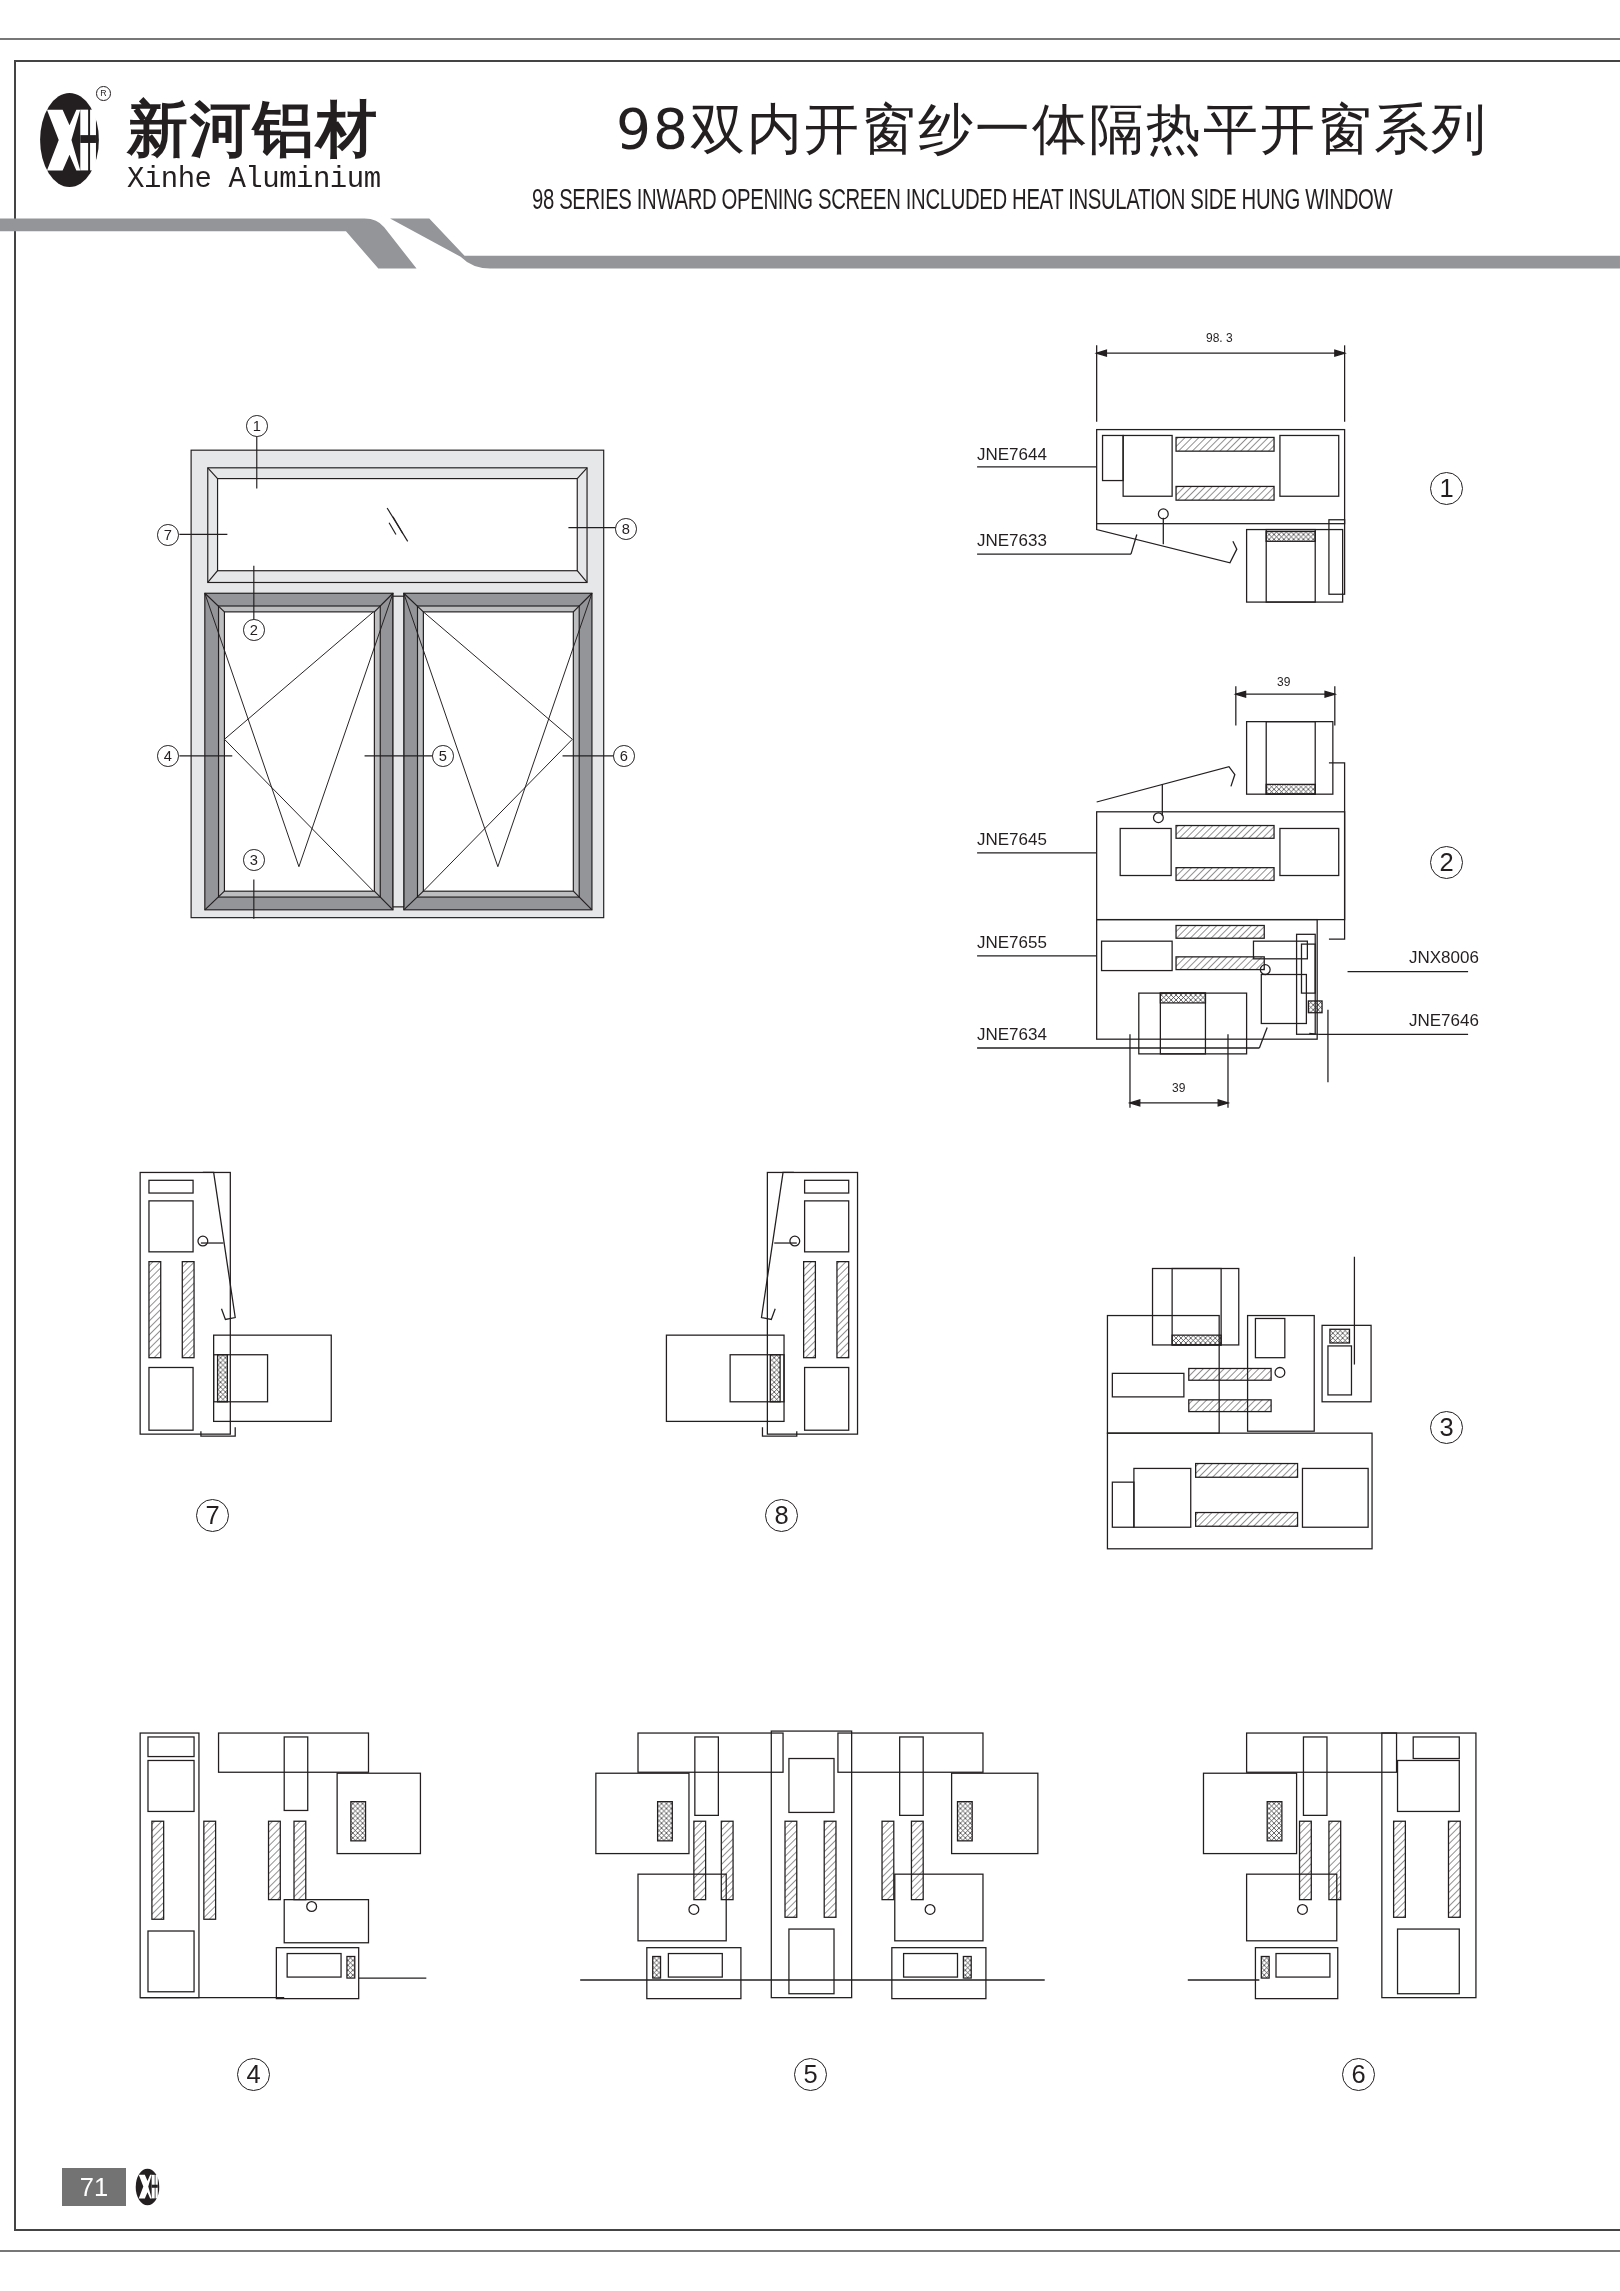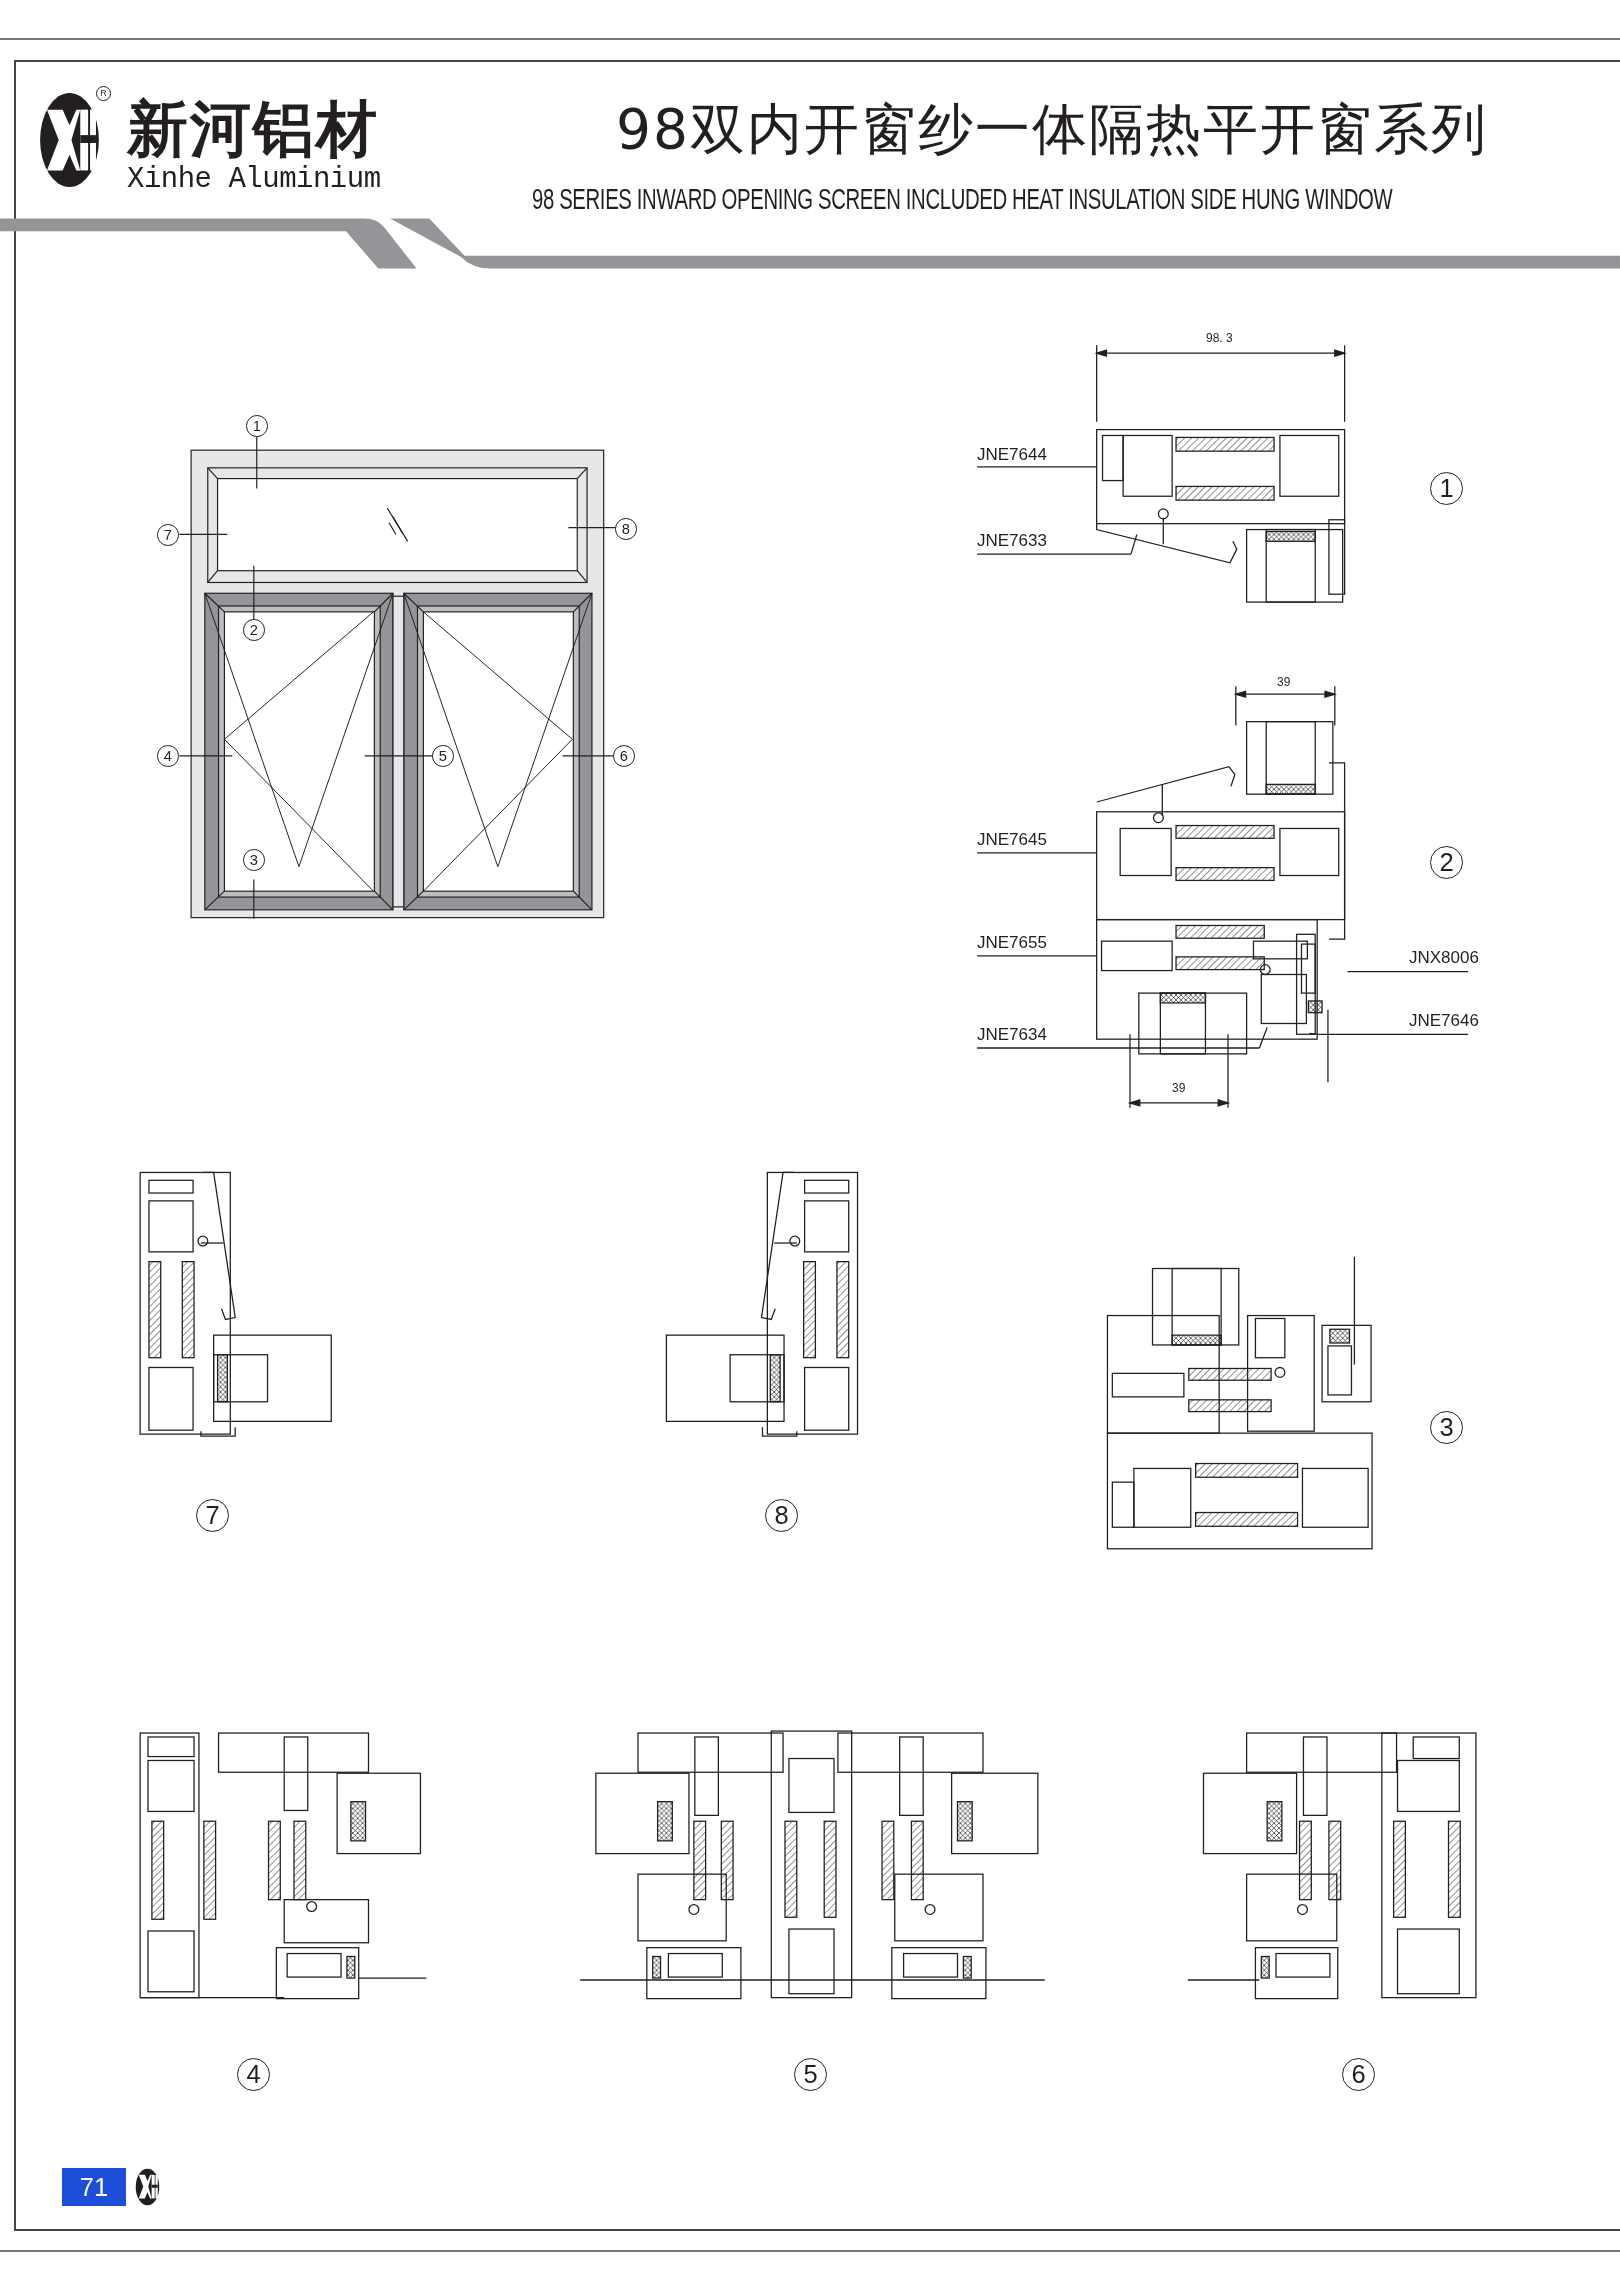--- a/index.html
+++ b/index.html
@@ -9,21 +9,21 @@
   .inner-border{left:13.7px;top:60px;width:1627px;height:2171px;border:2px solid #444;box-sizing:border-box;}
   .brand-cn{left:127px;top:98px;font-size:61px;font-weight:bold;letter-spacing:2px;line-height:1;font-family:"DejaVu Sans",sans-serif;}
   .brand-en{left:127px;top:165px;font-size:29px;line-height:1;font-family:Liberation Mono, monospace;letter-spacing:-0.5px;}
   .reg{left:95px;top:87px;font-size:11.8px;}
   .title-cn{left:588px;top:102px;font-size:55px;line-height:1;font-family:"DejaVu Sans",sans-serif;letter-spacing:2px;margin-left:28px;}
   .title-en{left:532px;top:185px;font-size:29px;line-height:1;font-family:"Liberation Sans",sans-serif;transform:scaleX(0.7);transform-origin:left top;letter-spacing:-0.5px;white-space:nowrap;}
   .label{font-size:17px;line-height:1;font-family:"Liberation Sans",sans-serif;white-space:nowrap;}
   .dim{font-size:12px;line-height:1;font-family:"Liberation Sans",sans-serif;}
   .circ{width:33px;height:33px;border:1.5px solid #231f20;border-radius:50%;box-sizing:border-box;display:flex;align-items:center;justify-content:center;font-size:25.5px;font-family:"Liberation Sans",sans-serif;background:#fff;}
   .circ.sm{width:21.6px;height:21.6px;font-size:14.7px;border-width:1px;}
-  .page-box{left:62px;top:2168px;width:64px;height:38px;background:#1d4ed8;color:#fff;font-size:25.5px;display:flex;align-items:center;justify-content:center;font-family:"Liberation Sans",sans-serif;}
+  .page-box{left:62px;top:2168px;width:64px;height:38px;background:#737373;color:#fff;font-size:25.5px;display:flex;align-items:center;justify-content:center;font-family:"Liberation Sans",sans-serif;}
   svg{position:absolute;overflow:visible;}
 </style>
 </head>
 <body>
 
 <div class="abs outer-border"></div>
 <div class="abs inner-border"></div>
 
 <svg style="left:0;top:0" width="1620" height="294" viewBox="0 0 1653 300">
   <path d="M0 223 L372 223 Q385 223 392 232 L425 274 L386 274 L353 236 L0 236 Z" fill="#939598"></path>

